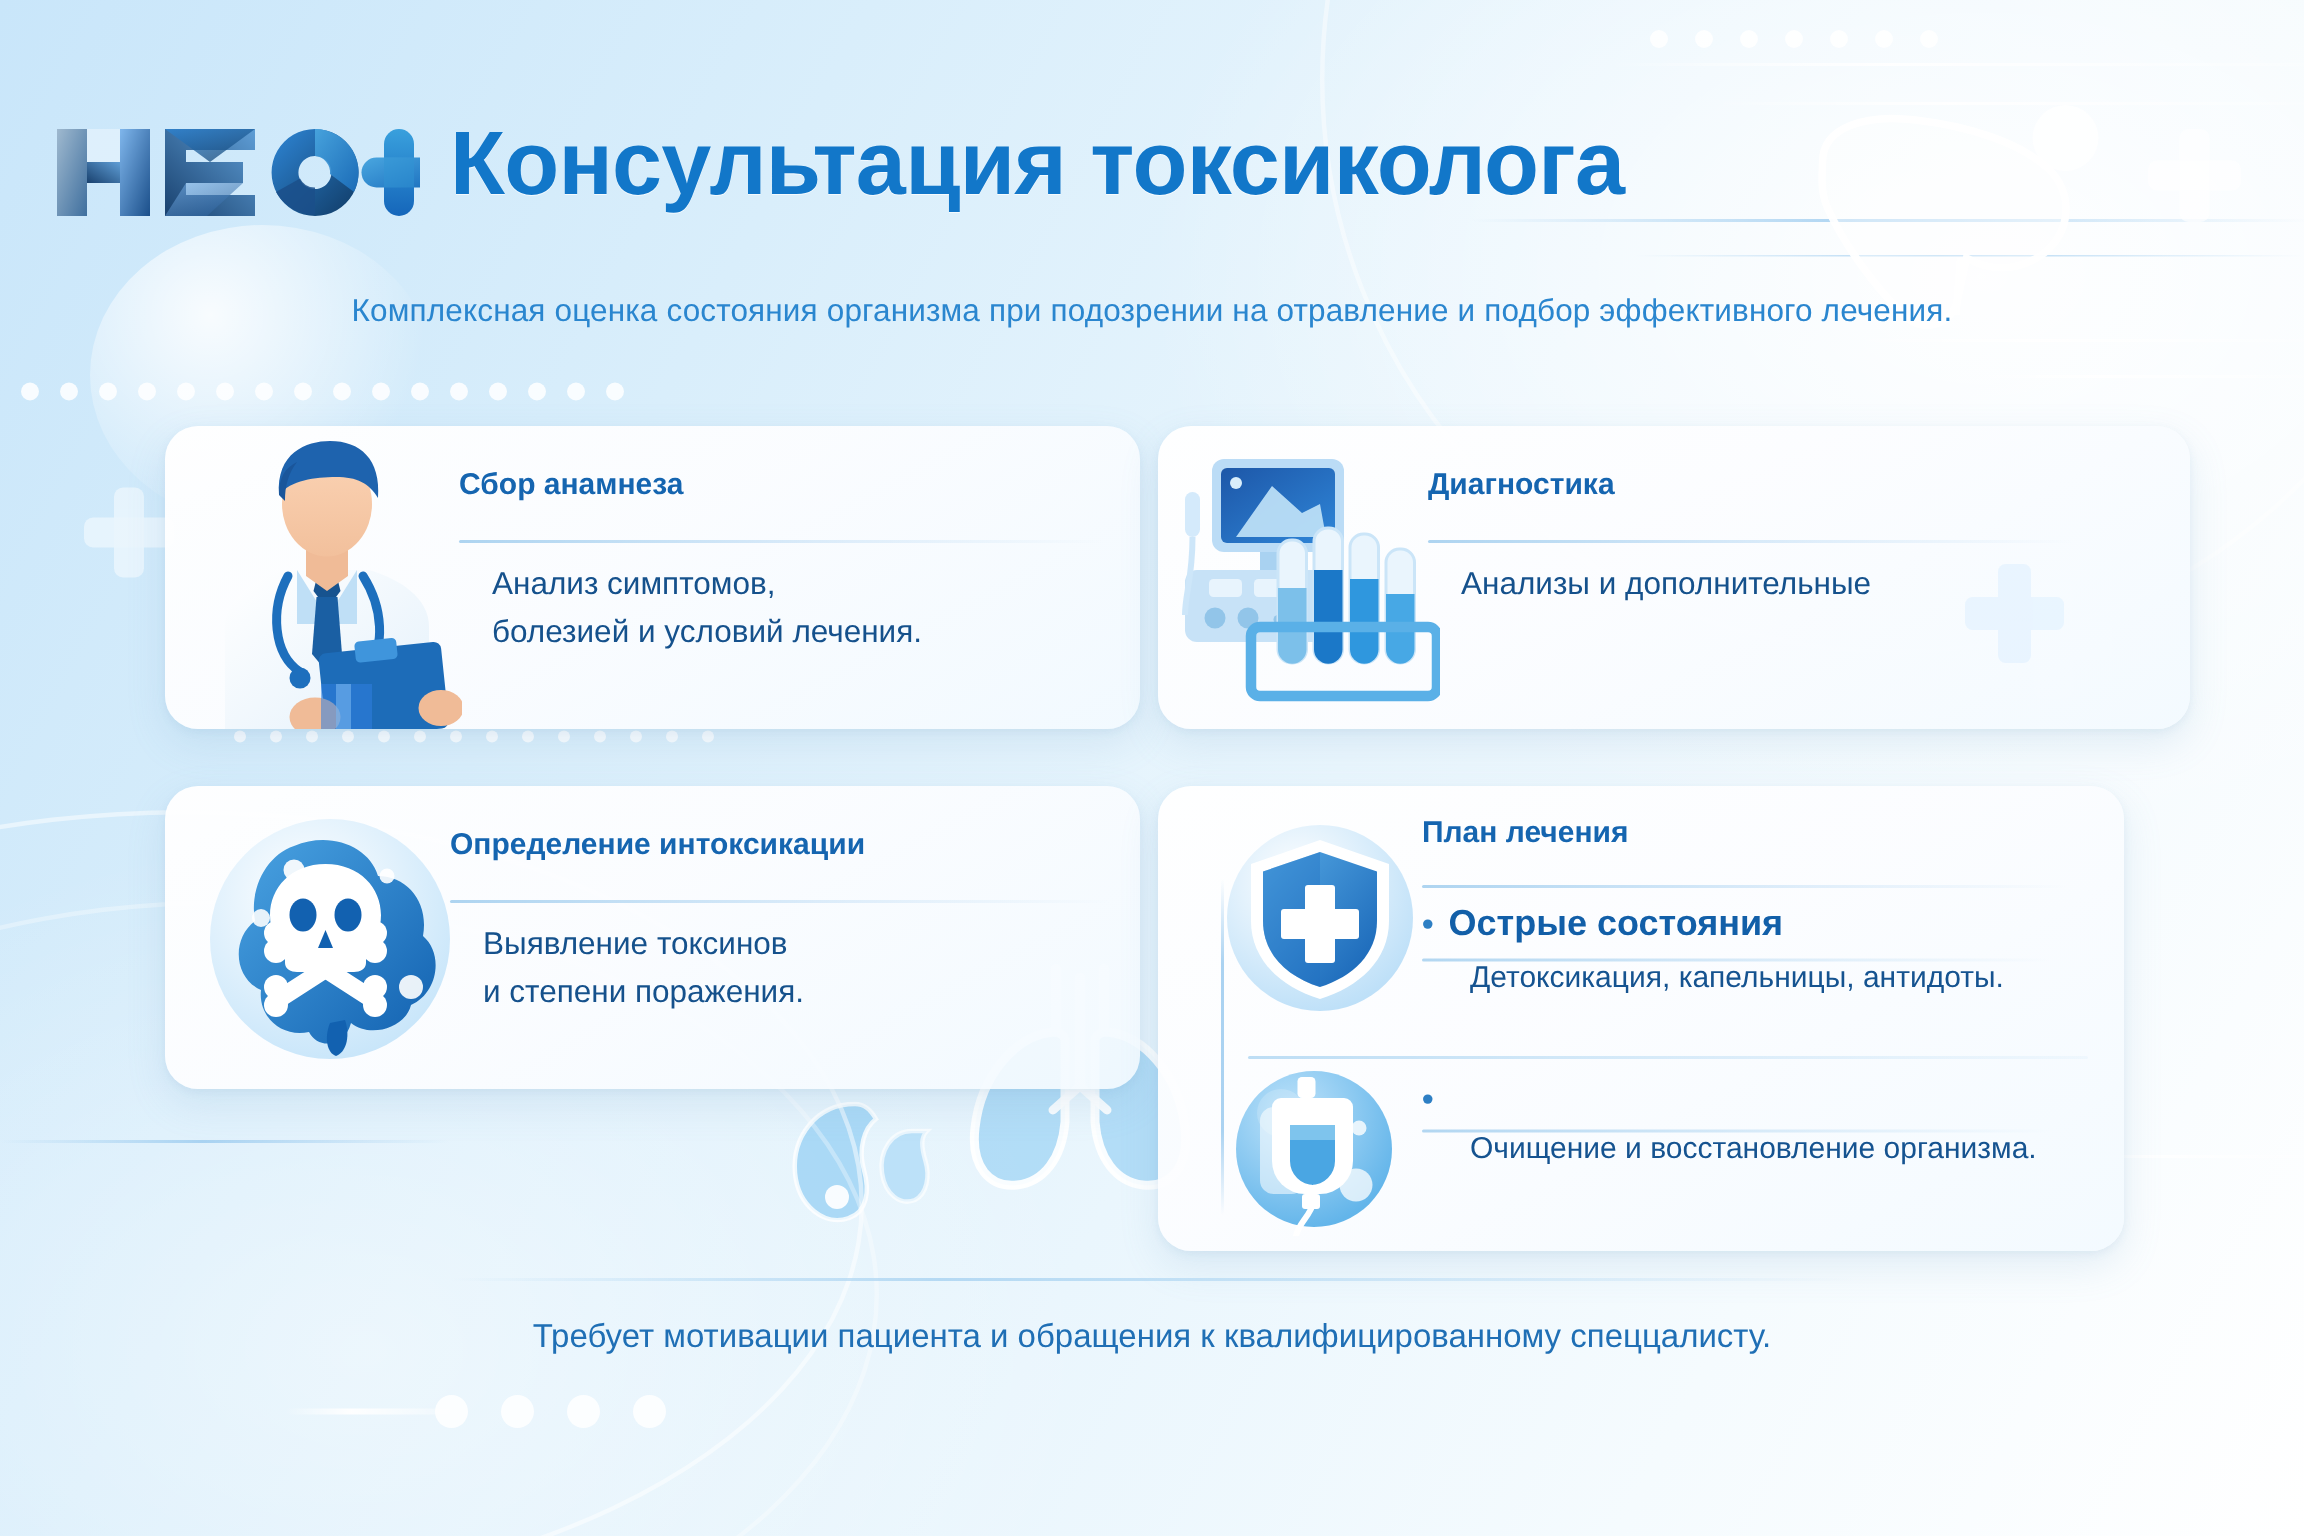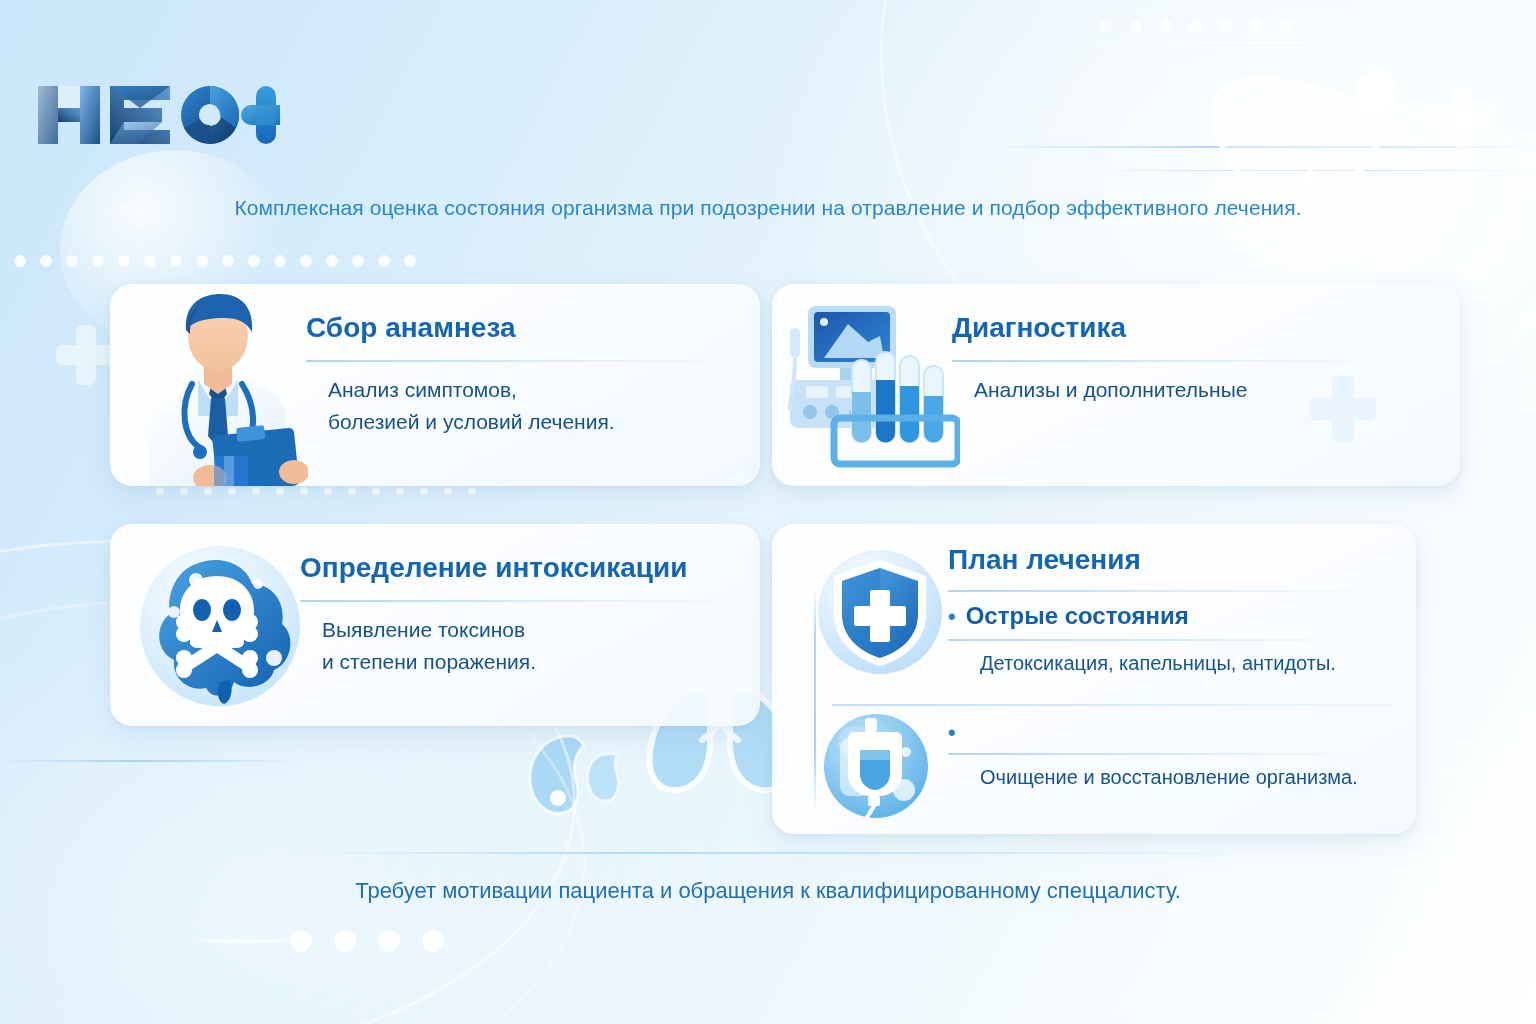--- a/index.html
+++ b/index.html
@@ -48,21 +48,21 @@
     background:linear-gradient(150deg,rgba(255,255,255,.97) 0%,rgba(252,253,255,.95) 45%,rgba(243,250,255,.92) 100%);
     box-shadow:0 10px 26px rgba(110,160,200,.16),0 2px 6px rgba(110,160,200,.10);
     overflow:hidden;
   }
   #card-anamnesis{left:110px;top:284px;width:650px;height:202px;}
   #card-diagnostics{left:772px;top:284px;width:644px;height:202px;padding-left:44px;}
   #card-intoxication{left:110px;top:524px;width:650px;height:202px;border-radius:22px;}
   #card-treatment{left:772px;top:524px;width:644px;height:310px;}
 
   .card-head{
-    position:absolute;font-size:28px;font-weight:700;color:#1565b0;white-space:nowrap;
+    position:absolute;font-size:20px;font-weight:700;color:#1565b0;white-space:nowrap;
   }
   .card-rule{position:absolute;height:2px;border-radius:2px;
     background:linear-gradient(90deg,rgba(160,205,238,.85) 0%,rgba(190,220,245,.45) 60%,rgba(210,232,248,0) 100%);}
   .card-body{position:absolute;font-size:21px;line-height:1.52;color:#15518c;}
 
   
   #card-anamnesis .card-head{left:196px;top:28px;}
   #card-anamnesis .card-rule{left:196px;top:76px;width:430px;}
   #card-anamnesis .card-body{left:218px;top:90px;width:410px;}
   
@@ -77,21 +77,21 @@
   #card-treatment .card-head{left:176px;top:20px;}
   #card-treatment .card-rule.r0{left:176px;top:66px;width:430px;}
   .tx-left-rule{position:absolute;left:42px;top:62px;width:2px;height:224px;
     background:linear-gradient(180deg,rgba(175,214,242,0),rgba(150,200,238,.8) 25%,rgba(150,200,238,.8) 75%,rgba(175,214,242,0));}
   .tx-item{position:absolute;left:176px;width:440px;}
   .tx-item .bullet-line{display:flex;align-items:baseline;gap:10px;
     font-size:24px;font-weight:700;color:#125fa8;white-space:nowrap;}
   .tx-item .bullet-dot{color:#2d7fc4;font-size:22px;line-height:1;}
   .tx-item .tx-rule{margin-top:9px;height:2px;width:420px;border-radius:2px;
     background:linear-gradient(90deg,rgba(160,205,238,.8),rgba(205,230,248,0));}
-  .tx-item .tx-desc{margin-top:11px;margin-left:32px;font-size:20px;color:#155390;white-space:nowrap;}
+  .tx-item .tx-desc{margin-left:32px;font-size:20px;color:#155390;white-space:nowrap;}
   .tx-sep{position:absolute;left:60px;width:560px;height:2px;border-radius:2px;
     background:linear-gradient(90deg,rgba(186,220,244,.95),rgba(215,235,250,.25));}
 
   
   .footer{
     position:absolute;left:0;right:0;top:878px;text-align:center;
     font-size:22px;color:#1f6fb5;
   }
   .footer-rule{position:absolute;left:300px;top:852px;width:936px;height:2px;border-radius:2px;
     background:linear-gradient(90deg,rgba(190,222,245,0),rgba(175,214,242,.9) 35%,rgba(190,222,245,.45) 80%,rgba(210,232,248,0));}
@@ -240,20 +240,21 @@
 
     <path d="M182 14 a29 29 0 1 0 .1 0 Z M182 32 a11 11 0 1 1 -.1 0 Z" fill="url(#lgD)" fill-rule="evenodd"></path>
     <path d="M182 14 a29 29 0 0 1 26 42 l-16 -12 a11 11 0 0 0 -10 -12 Z" fill="url(#lgE)" opacity=".9"></path>
     <path d="M156 56 a29 29 0 0 0 26 15 l0 -18 a11 11 0 0 1 -10 -6 Z" fill="#1b4f8a" opacity=".85"></path>
 
     <rect x="228" y="14" width="20" height="58" rx="10" fill="url(#lgF)"></rect>
     <rect x="213" y="33" width="50" height="20" rx="10" fill="url(#lgE)"></rect>
     <rect x="228" y="33" width="20" height="20" fill="#2f93d4" opacity=".5"></rect>
   </svg>
 
+  <div class="title">Консультация токсиколога</div>
   <div class="subtitle">Комплексная оценка состояния организма при подозрении на отравление и подбор эффективного лечения.</div>
 
   <div class="card" id="card-anamnesis">
     <svg style="position:absolute;left:18px;top:2px;" width="180" height="200" viewBox="0 0 180 200">
       <defs>
         <linearGradient id="coat" x1="0" y1="0" x2="1" y2="1">
           <stop offset="0" stop-color="#ffffff"></stop>
             <stop offset="1" stop-color="#e4f1fb"></stop>
         </linearGradient>
         <linearGradient id="skin" x1="0" y1="0" x2="0" y2="1">

